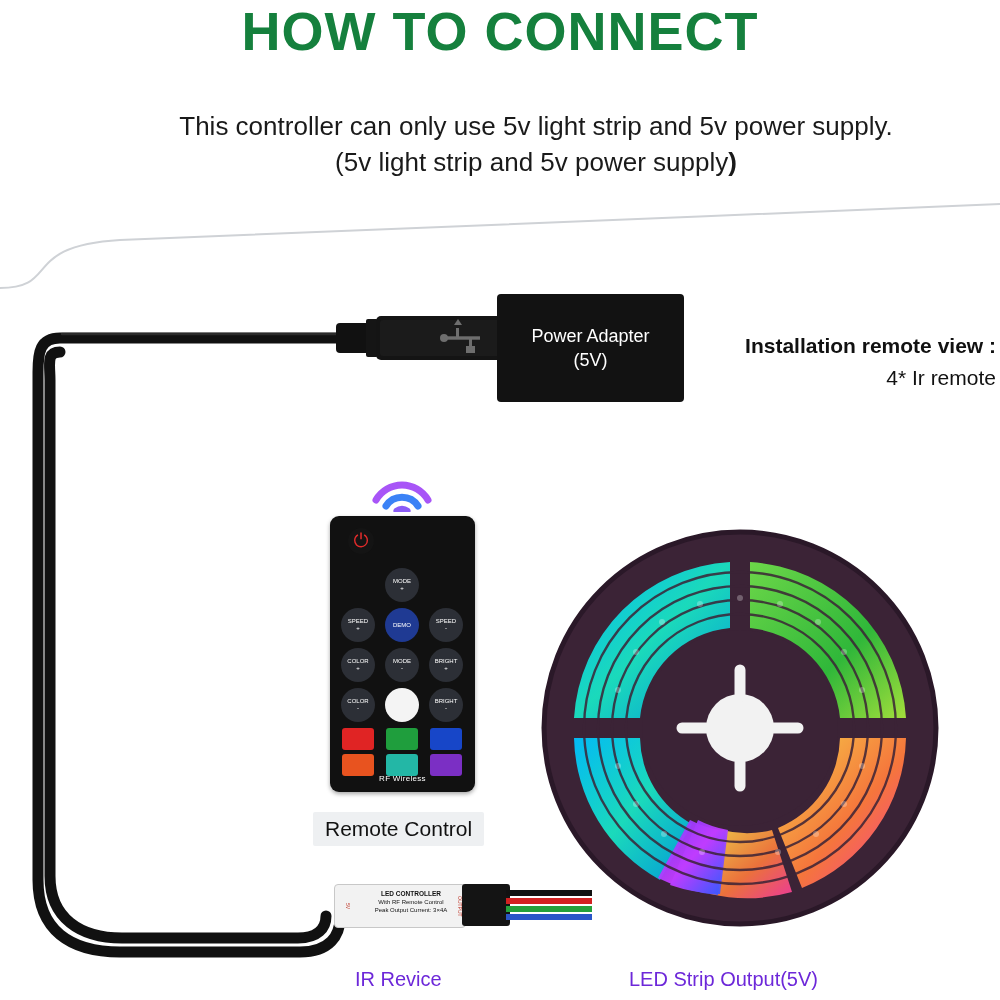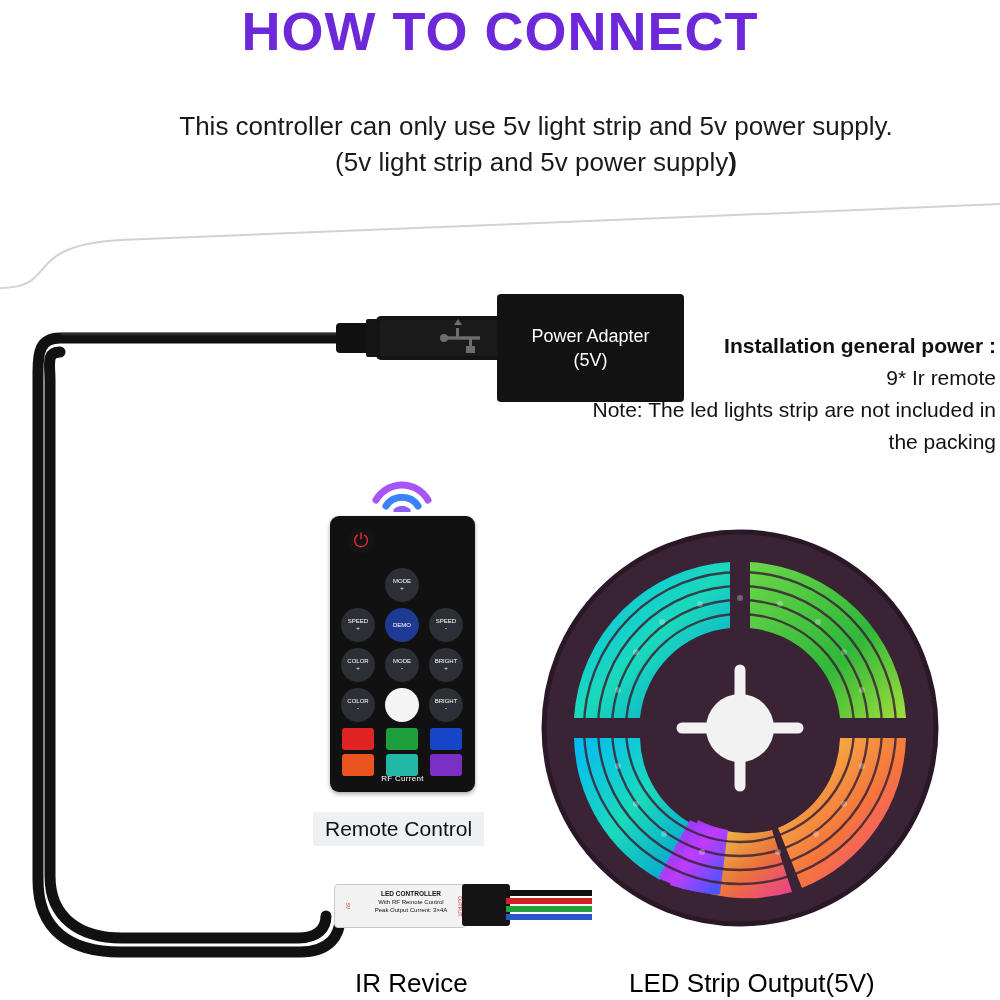--- a/index.html
+++ b/index.html
@@ -20,21 +20,21 @@
   .title {
     position: absolute;
     top: 0px;
     left: 0;
     width: 1000px;
     text-align: center;
     font-family: "Liberation Sans", sans-serif;
     font-weight: bold;
     font-size: 54px;
     letter-spacing: 1px;
-    color: #6d28d9;
+    color: #15803d;
   }
 
   
   .subtitle {
     position: absolute;
     top: 108px;
     left: 0;
     width: 1000px;
     text-align: center;
     font-size: 26px;
@@ -173,22 +173,22 @@
     position: absolute;
     background: #eef0f2;
     color: #111;
     font-size: 21px;
     padding: 5px 12px;
     border-radius: 2px;
     white-space: nowrap;
   }
   .plain-label {
     position: absolute;
-    color: #000000;
-    font-size: 26px;
+    color: #6d28d9;
+    font-size: 20px;
     white-space: nowrap;
   }
 
   
   .reel-wrap {
     position: absolute;
     left: 540px;
     top: 528px;
     width: 400px;
     height: 400px;
@@ -281,23 +281,22 @@
     <rect x="130" y="32" width="9" height="7"></rect>
   </g>
 </svg>
 
 <div class="power-adapter">
   <div>Power Adapter</div>
   <div>(5V)</div>
 </div>
 
 <div class="info-block">
-  <div class="hdr">Installation general power :</div>
-  <div>9* Ir remote</div>
-  <div class="info-note">Note: The led lights strip are not included in the packing</div>
+  <div class="hdr">Installation remote view :</div>
+  <div>4* Ir remote</div>
 </div>
 
 <svg class="rf-wave" viewBox="0 0 64 42">
   <path d="M6,30 A30,30 0 0 1 58,30" fill="none" stroke="#a855f7" stroke-width="7" stroke-linecap="round"></path>
   <path d="M16,36 A19,19 0 0 1 48,36" fill="none" stroke="#3b82f6" stroke-width="7" stroke-linecap="round"></path>
   <path d="M27,41 A8,8 0 0 1 37,41" fill="none" stroke="#8b5cf6" stroke-width="7" stroke-linecap="round"></path>
 </svg>
 
 <div class="remote">
   <div class="power-btn">⏻</div>
@@ -342,21 +341,21 @@
     <span>-</span>
   </div>
 
   <div class="color-pad" style="left:12px; top:212px; width:32px; height:22px; background:#e02424;"></div>
   <div class="color-pad" style="left:56px; top:212px; width:32px; height:22px; background:#1f9e3d;"></div>
   <div class="color-pad" style="left:100px; top:212px; width:32px; height:22px; background:#1746c8;"></div>
   <div class="color-pad" style="left:12px; top:238px; width:32px; height:22px; background:#e8531f;"></div>
   <div class="color-pad" style="left:56px; top:238px; width:32px; height:22px; background:#23b7a6;"></div>
   <div class="color-pad" style="left:100px; top:238px; width:32px; height:22px; background:#7b2fc4;"></div>
 
-  <div class="rf-label">RF Current</div>
+  <div class="rf-label">RF Wireless</div>
 </div>
 
 <div class="tag" style="left:313px; top:812px;">Remote Control</div>
 
 <svg class="reel-wrap" viewBox="0 0 400 400">
   <defs>
     <linearGradient id="g-cyan" x1="0" y1="0" x2="1" y2="1">
       <stop offset="0%" stop-color="#00c2ff"></stop>
         <stop offset="50%" stop-color="#19e3c2"></stop>
         <stop offset="100%" stop-color="#00a0e0"></stop>

